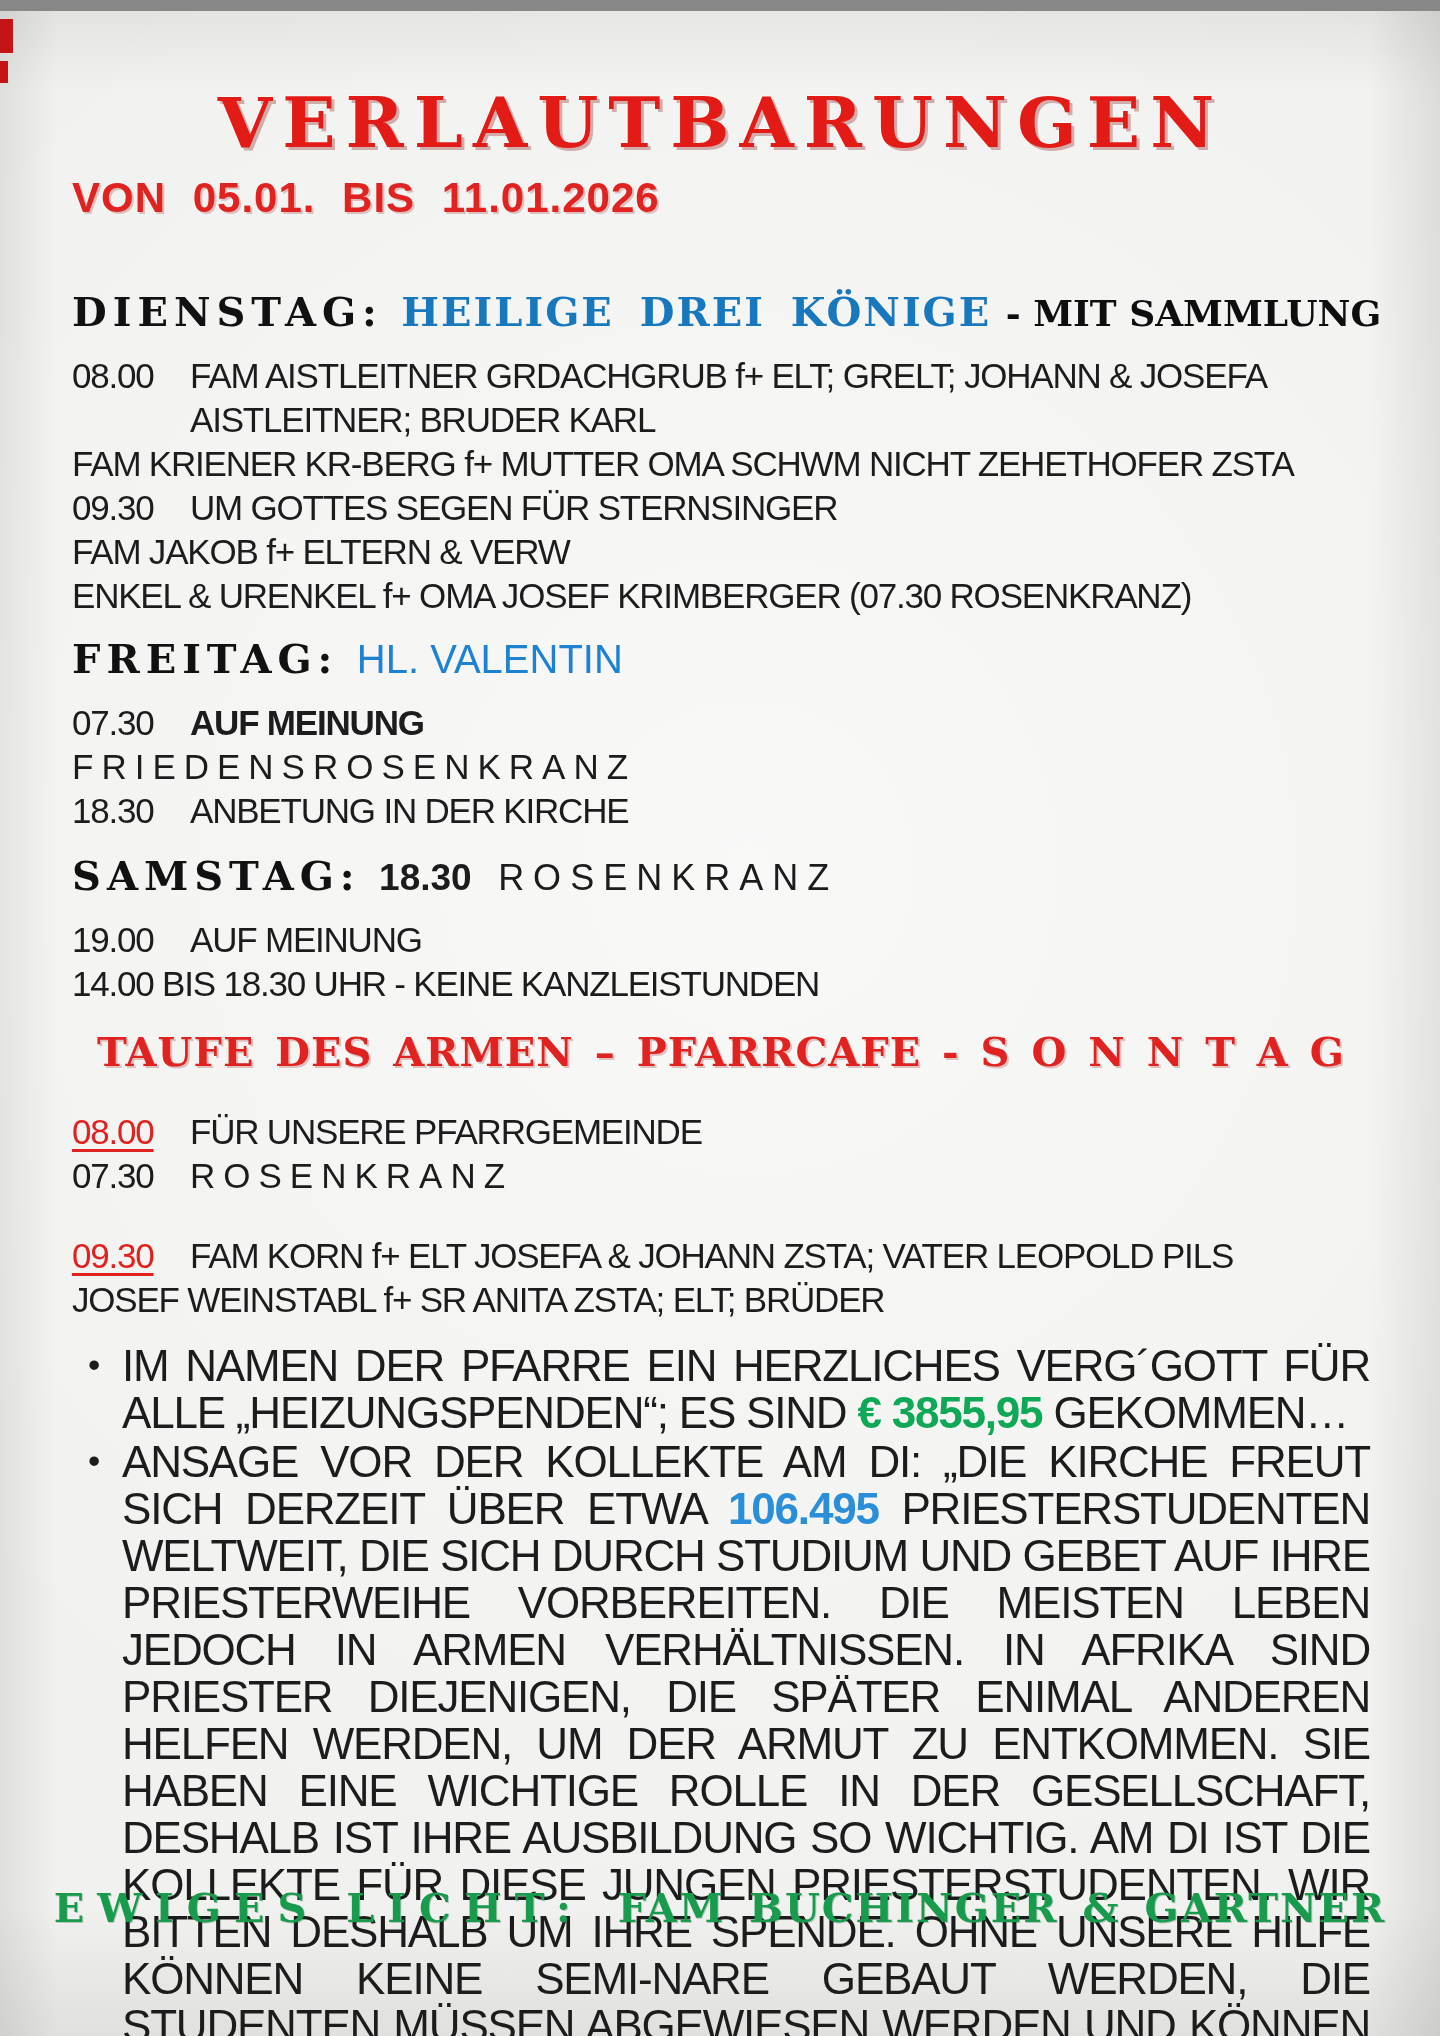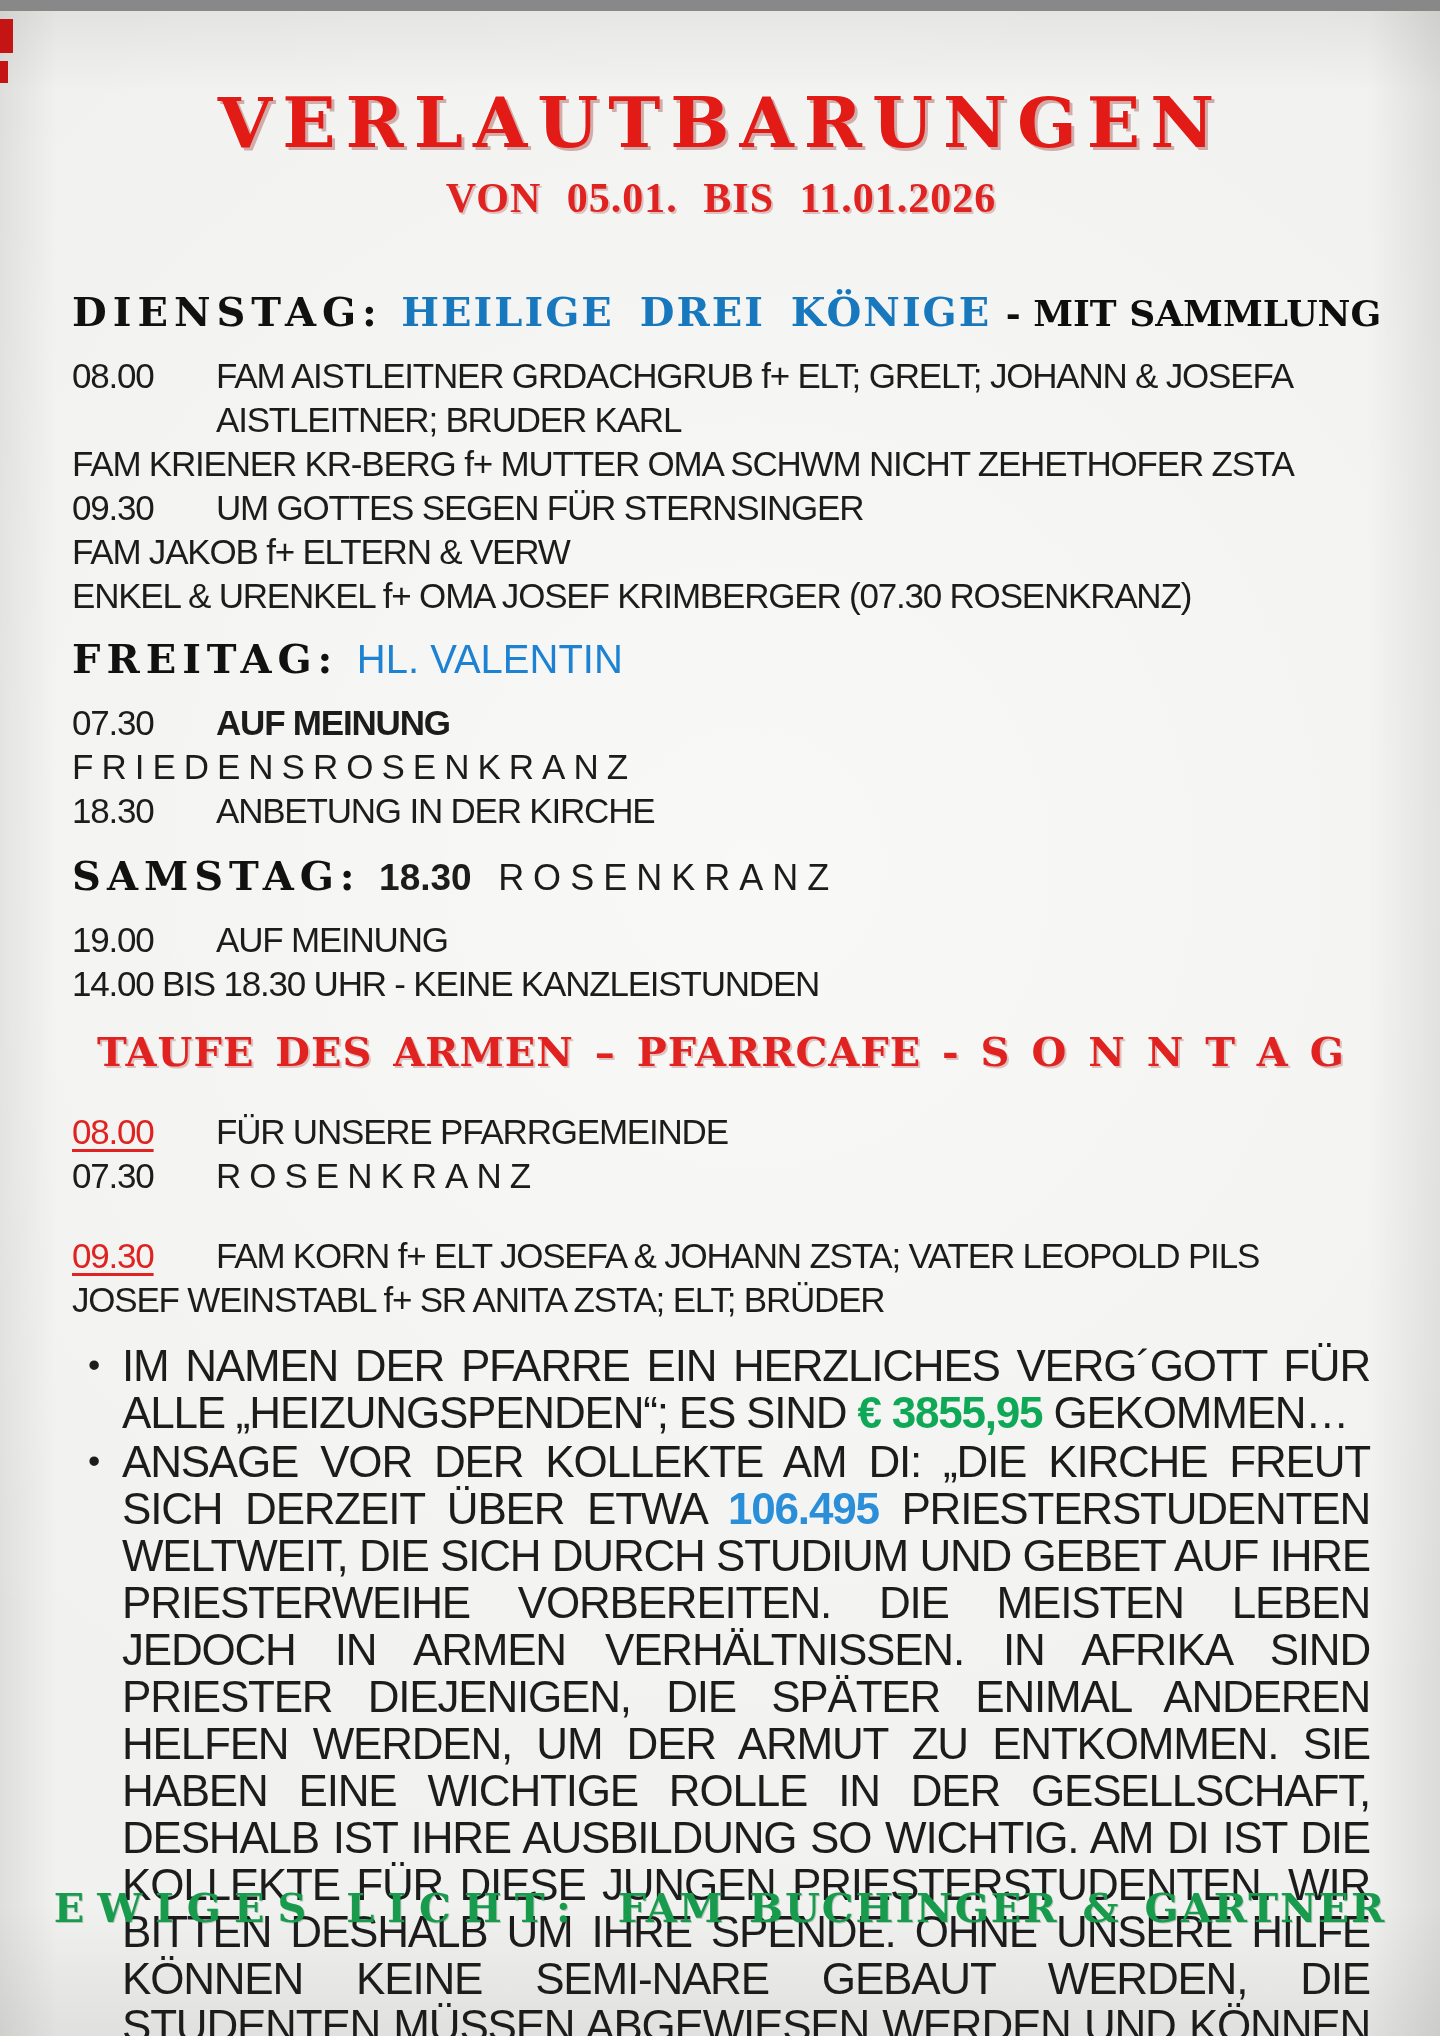--- a/index.html
+++ b/index.html
@@ -28,42 +28,42 @@
 
   .title{
     text-align:center;
     font-size:70px;line-height:76px;
     letter-spacing:10px;
     color:#e31b17;
     text-shadow:3px 3px 0 rgba(130,10,5,0.30), -1px -1px 0 rgba(255,255,255,0.5);
     margin:0 0 14px 0;
   }
   .subtitle{
-    text-align:center;
-    font-family:Liberation Serif, serif;font-weight:700;
+    text-align:left;
+    font-family:Liberation Sans, sans-serif;font-weight:700;
     font-size:42px;line-height:46px;
     letter-spacing:1px;word-spacing:14px;
     color:#e02320;
     text-shadow:2px 2px 0 rgba(130,10,5,0.22);
   }
 
   .section{margin-top:0;}
   .sec-dienstag{margin-top:68px;}
   .sec-freitag{margin-top:18px;}
   .sec-samstag{margin-top:20px;}
 
   .heading{white-space:nowrap;line-height:46px;margin-bottom:10px;}
   .day{font-size:40px;letter-spacing:6px;color:#111;margin-right:14px;}
   .feast-deco{font-size:40px;letter-spacing:2px;word-spacing:10px;color:#1878be;margin-right:10px;}
   .feast-sans{font-size:40px;color:#1e82d2;letter-spacing:0;}
   .note{font-family:"DejaVu Serif", serif;font-weight:700;font-size:36px;color:#0e0e0e;letter-spacing:0;}
   .htime{font-size:37px;font-weight:700;margin-right:22px;}
   .htitle{font-size:36px;letter-spacing:9px;}
 
-  .row{display:flex;align-items:baseline;font-size:35px;line-height:44px;letter-spacing:-1.2px;gap:26px;}
+  .row{display:flex;align-items:baseline;font-size:35px;line-height:44px;letter-spacing:-1.2px;}
   .row .time{flex:0 0 118px;}
   .row .txt{flex:1;}
   .line{font-size:35px;line-height:44px;letter-spacing:-1.2px;}
   .bold{font-weight:700;}
   .spaced{letter-spacing:8px;}
   .time-red{color:#e02320;text-decoration:underline;text-decoration-thickness:3px;text-underline-offset:5px;font-weight:400;}
   .gap-top{margin-top:36px;}
 
   .red-heading{
     margin-top:22px;

